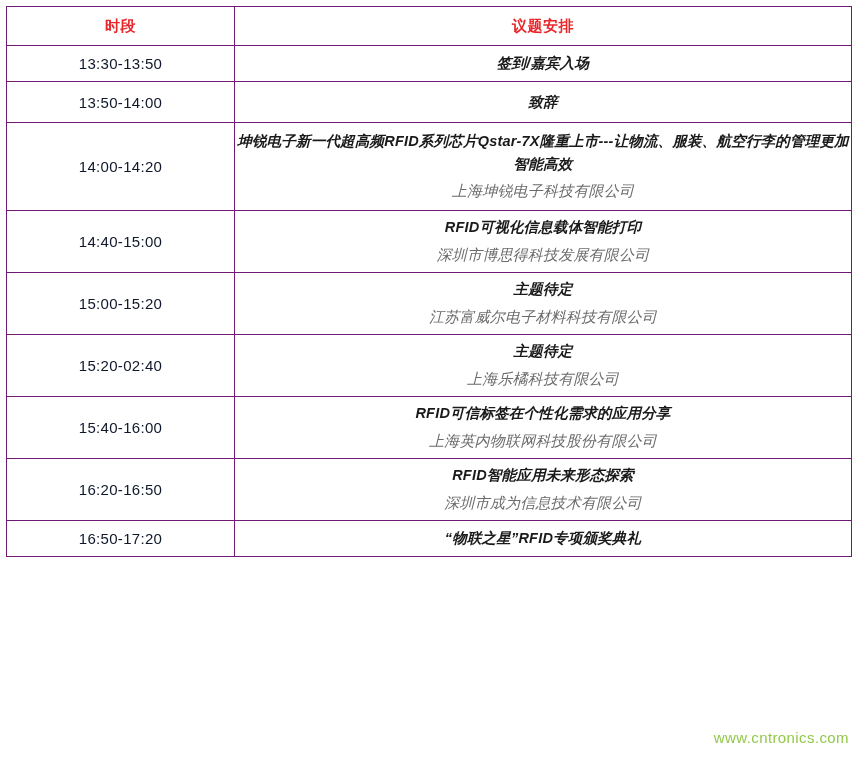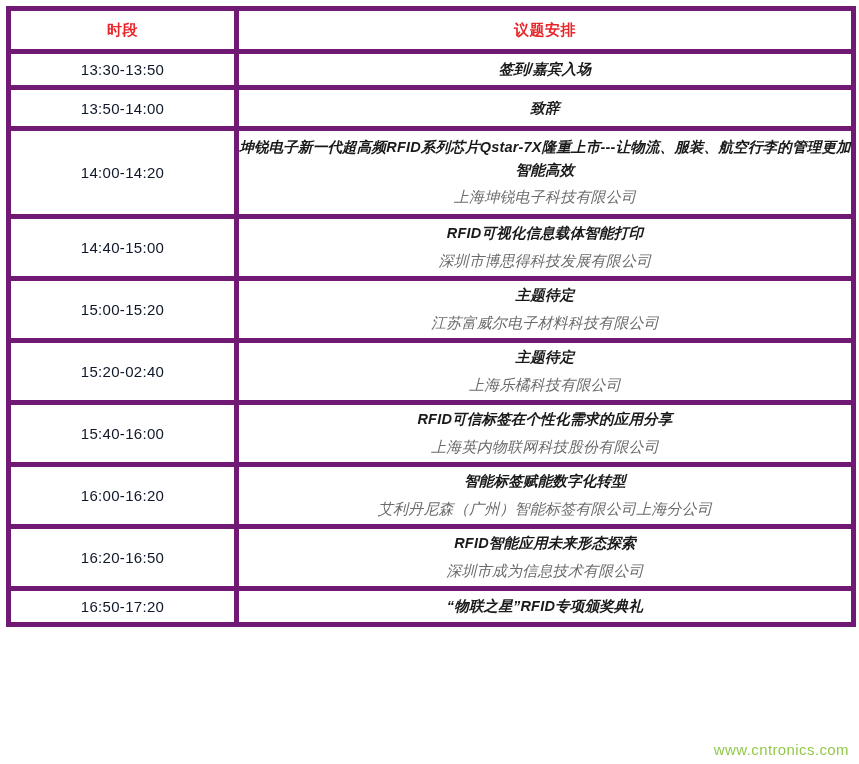--- a/index.html
+++ b/index.html
@@ -24,21 +24,21 @@
   table.agenda {
     border-collapse: collapse;
     width: 845px;
     margin: 6px 0 0 6px;
     table-layout: fixed;
   }
   table.agenda col.c-time { width: 228px; }
   table.agenda col.c-topic { width: 617px; }
 
   table.agenda th, table.agenda td {
-    border: 5px solid #701a75;
+    border: 1px solid #701a75;
     vertical-align: middle;
     padding: 0;
     text-align: center;
   }
   th.head-time, th.head-topic {
     height: 38px;
     color: #e8262a;
     font-weight: bold;
     font-size: 15px;
     letter-spacing: 0.5px;
@@ -75,21 +75,21 @@
   tr.r-h { height: 38px; }
   tr.r-1 { height: 36px; }
   tr.r-2 { height: 41px; }
   tr.r-big { height: 88px; }
   tr.r-two { height: 62px; }
   tr.r-last { height: 36px; }
 
   .watermark {
     position: absolute;
     right: 10px;
-    bottom: 12px;
+    bottom: 24px;
     font-size: 15px;
     color: #8cc63f;
     font-family: "Liberation Sans", "DejaVu Sans", sans-serif;
     letter-spacing: 0.4px;
     opacity: 0.95;
   }
 </style>
 </head>
 <body>
 
@@ -155,27 +155,20 @@
       </tr>
 
       <tr class="r-two">
         <td class="time">15:40-16:00</td>
         <td class="topic">
           <div class="topic-title">RFID可信标签在个性化需求的应用分享</div>
           <div class="topic-org">上海英内物联网科技股份有限公司</div>
         </td>
       </tr>
 
-      <tr class="r-two">
-        <td class="time">16:00-16:20</td>
-        <td class="topic">
-          <div class="topic-title">智能标签赋能数字化转型</div>
-          <div class="topic-org">艾利丹尼森（广州）智能标签有限公司上海分公司</div>
-        </td>
-      </tr>
 
       <tr class="r-two">
         <td class="time">16:20-16:50</td>
         <td class="topic">
           <div class="topic-title">RFID智能应用未来形态探索</div>
           <div class="topic-org">深圳市成为信息技术有限公司</div>
         </td>
       </tr>
 
       <tr class="r-last">

